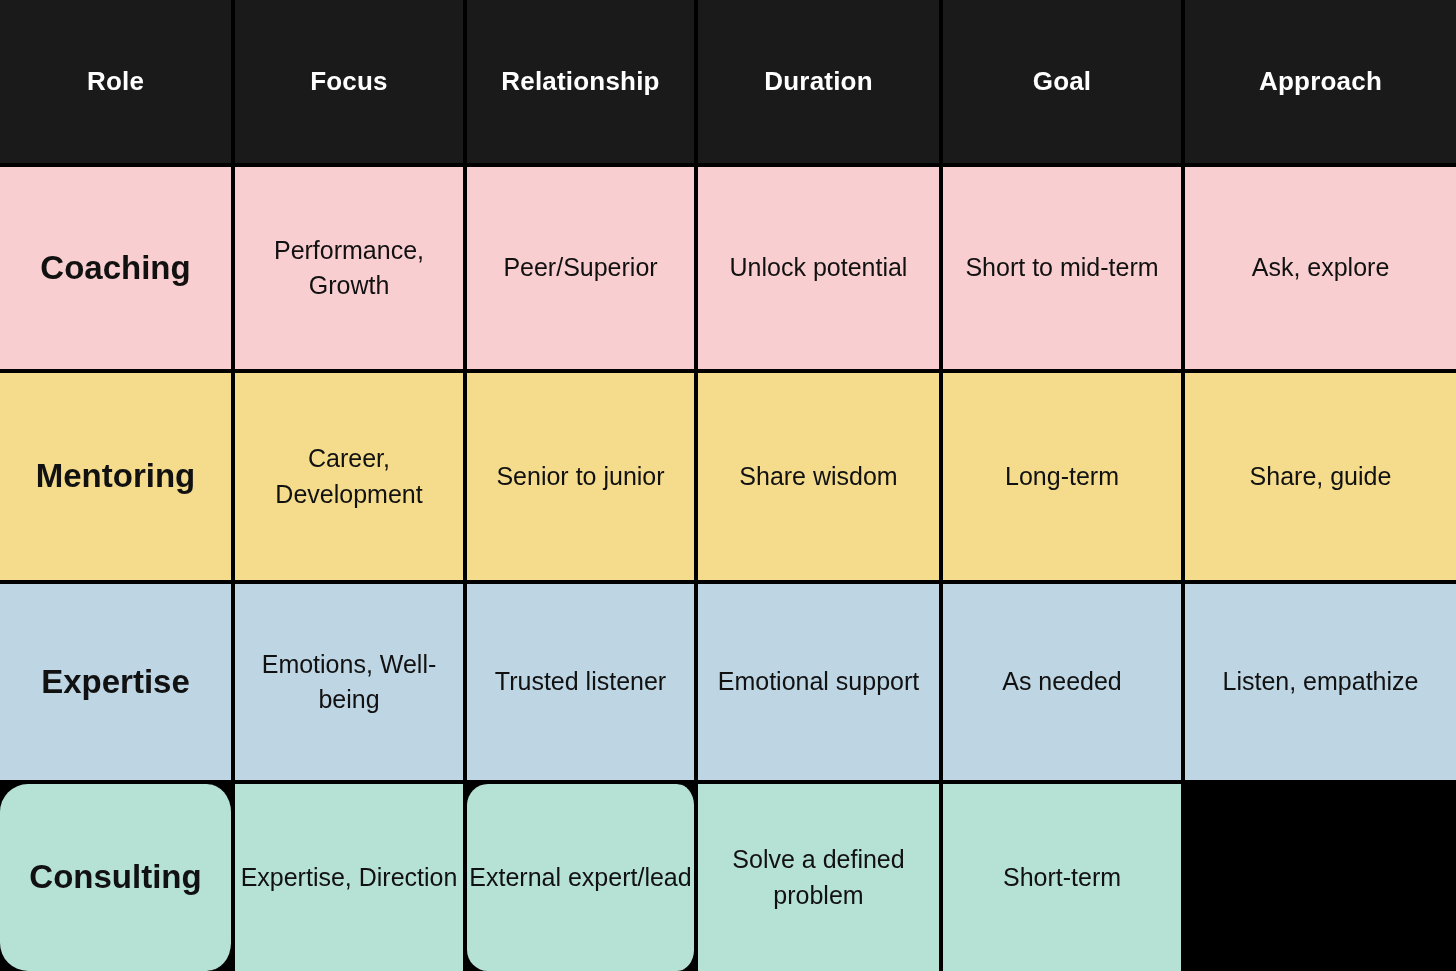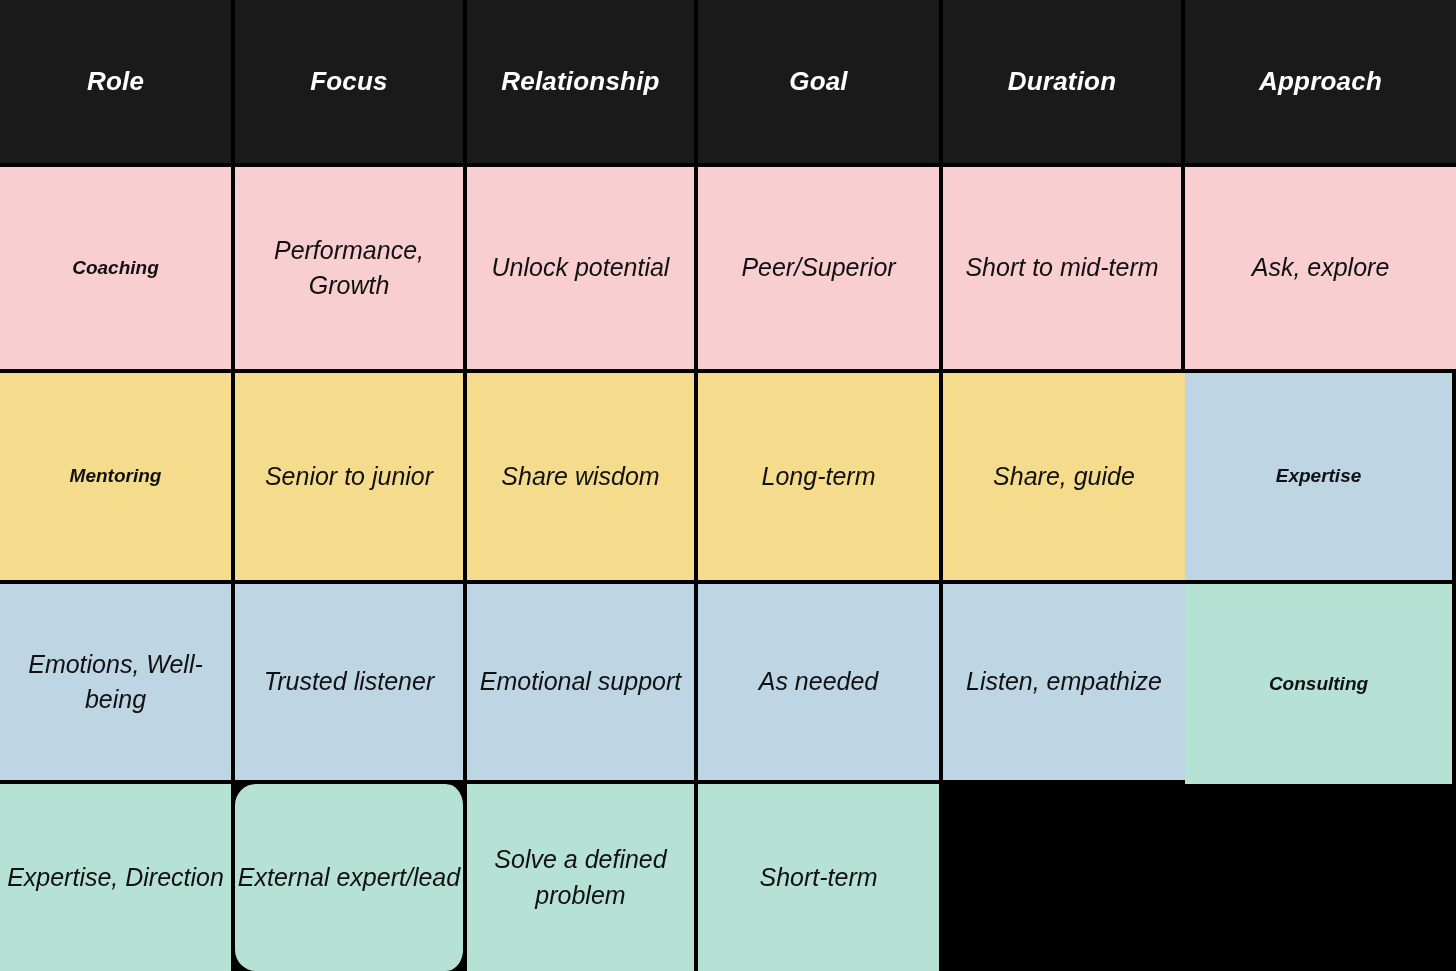--- a/index.html
+++ b/index.html
@@ -27,21 +27,20 @@
   
   .cell {
     display: flex;
     align-items: center;
     justify-content: center;
     text-align: center;
     padding: 6px 2px;
     position: relative;
     border-right: 4px solid #000000;
     border-bottom: 4px solid #000000;
-    font-style: italic;
   }
   .cell.last-col { border-right: none; }
 
   
   .header-cell {
     background: #1A1A1A;
     color: #ffffff;
     font-weight: 700;
     font-size: 26px;
     letter-spacing: 0.2px;
@@ -50,60 +49,61 @@
 
   
   .body-cell {
     color: #111111;
     font-size: 25px;
     line-height: 1.42;
     font-weight: 400;
   }
   .body-cell.role-cell {
     font-weight: 700;
-    font-size: 19px;
+    font-size: 33px;
   }
 
   
   .tint-pink   { background: #F9CED0; }
   .tint-yellow { background: #F4DC8C; }
   .tint-blue   { background: #BED5E4; }
   .tint-mint   { background: #B6E1D5; }
 </style>
 </head>
 <body>
 
 <div id="comparison-table">
 
   <div class="cell header-cell">Role</div>
   <div class="cell header-cell">Focus</div>
   <div class="cell header-cell">Relationship</div>
+  <div class="cell header-cell">Duration</div>
   <div class="cell header-cell">Goal</div>
-  <div class="cell header-cell">Duration</div>
   <div class="cell header-cell last-col">Approach</div>
 
   <div class="cell body-cell role-cell tint-pink">Coaching</div>
   <div class="cell body-cell tint-pink">Performance, Growth</div>
+  <div class="cell body-cell tint-pink">Peer/Superior</div>
   <div class="cell body-cell tint-pink">Unlock potential</div>
-  <div class="cell body-cell tint-pink">Peer/Superior</div>
   <div class="cell body-cell tint-pink">Short to mid-term</div>
   <div class="cell body-cell tint-pink last-col">Ask, explore</div>
 
   <div class="cell body-cell role-cell tint-yellow">Mentoring</div>
+  <div class="cell body-cell tint-yellow">Career, Development</div>
   <div class="cell body-cell tint-yellow">Senior to junior</div>
   <div class="cell body-cell tint-yellow">Share wisdom</div>
   <div class="cell body-cell tint-yellow">Long-term</div>
   <div class="cell body-cell tint-yellow last-col">Share, guide</div>
 
   <div class="cell body-cell role-cell tint-blue">Expertise</div>
   <div class="cell body-cell tint-blue">Emotions, Well-being</div>
   <div class="cell body-cell tint-blue">Trusted listener</div>
   <div class="cell body-cell tint-blue">Emotional support</div>
   <div class="cell body-cell tint-blue">As needed</div>
   <div class="cell body-cell tint-blue last-col">Listen, empathize</div>
 
-  <div class="cell body-cell role-cell tint-mint row-last" style="border-bottom:none;">Consulting</div>
+  <div class="cell body-cell role-cell tint-mint row-last" style="border-bottom:none;border-radius:28px;">Consulting</div>
   <div class="cell body-cell tint-mint" style="border-bottom:none;text-align:right;">Expertise, Direction</div>
   <div class="cell body-cell tint-mint" style="border-bottom:none;border-radius:21px;">External expert/lead</div>
   <div class="cell body-cell tint-mint" style="border-bottom:none;">Solve a defined problem</div>
   <div class="cell body-cell tint-mint" style="border-bottom:none;">Short-term</div>
 
 </div>
 
 </body></html>

